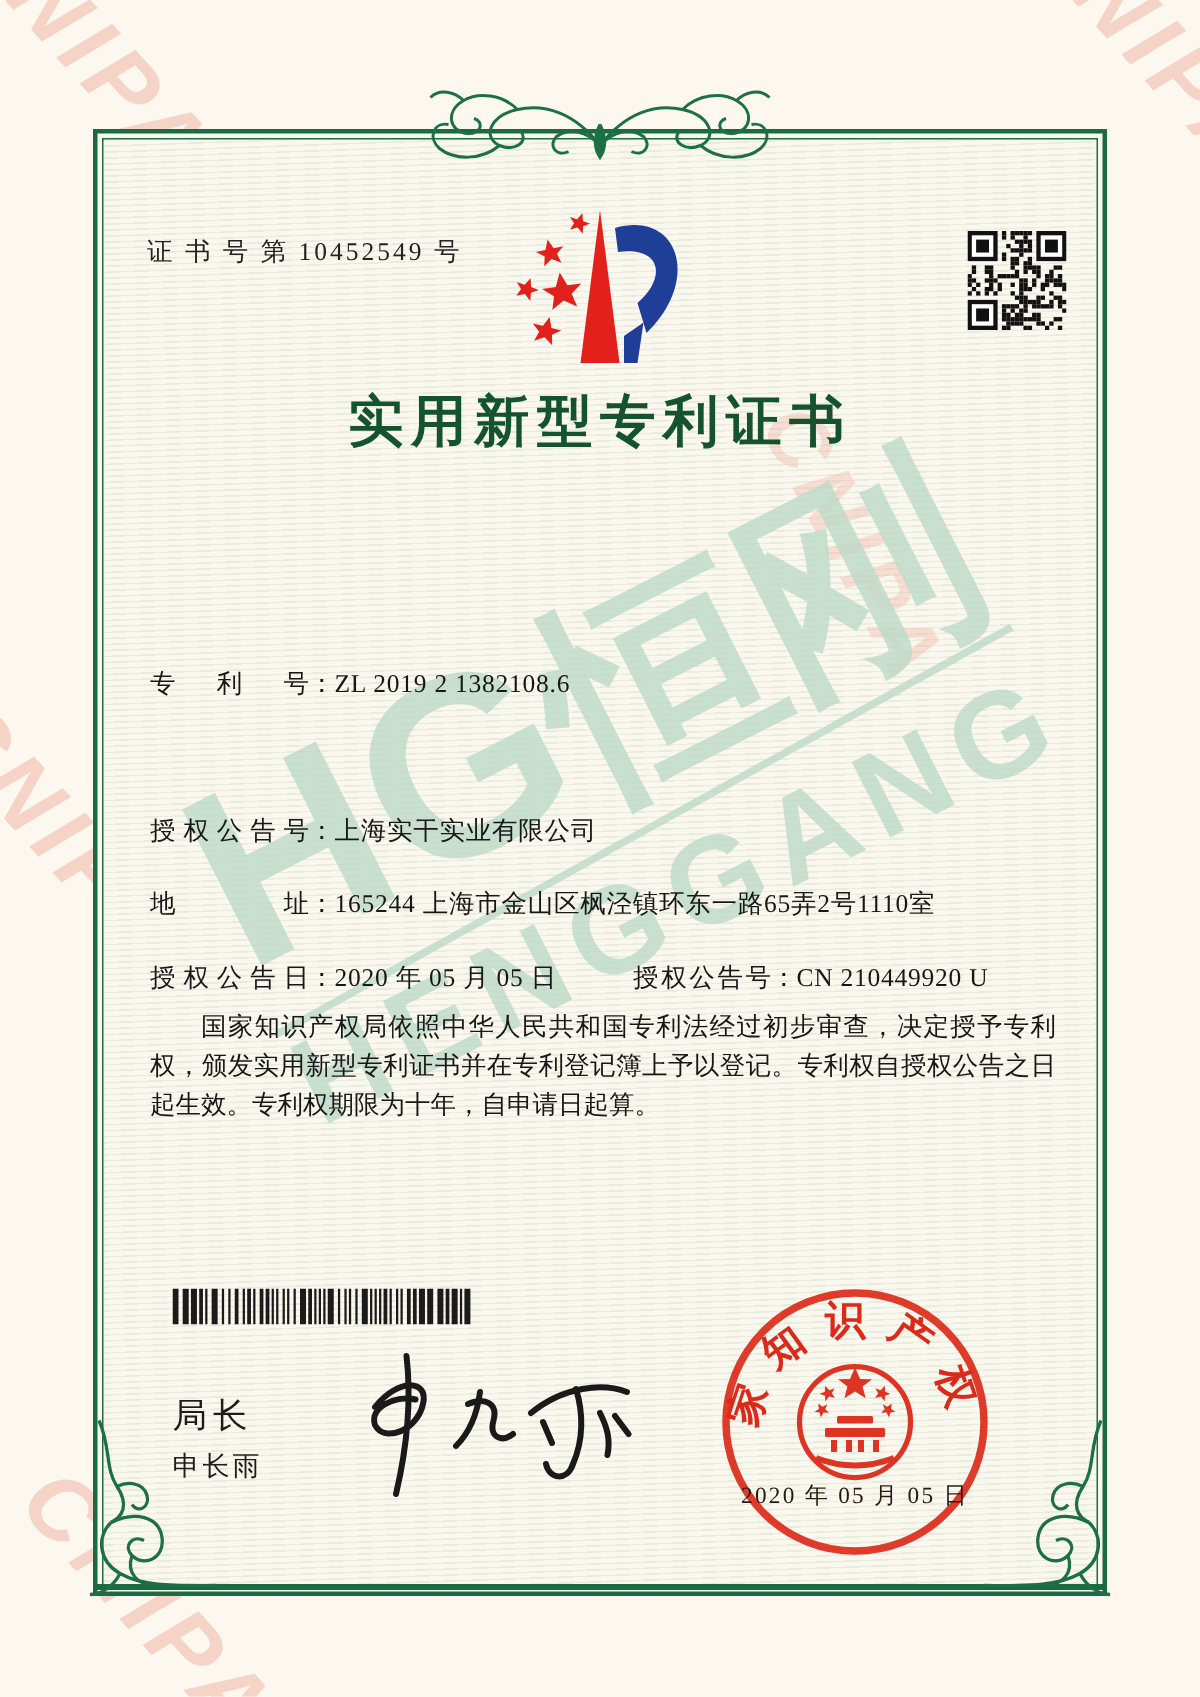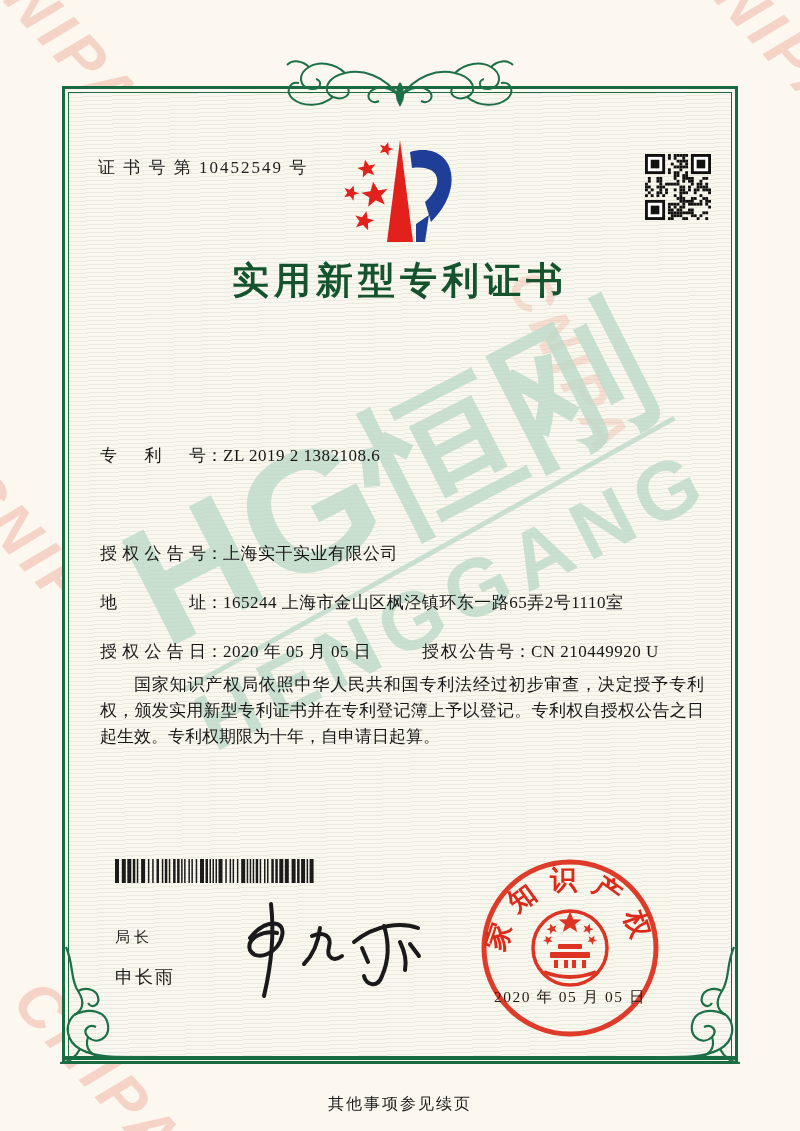--- a/index.html
+++ b/index.html
@@ -54,21 +54,21 @@
   .f-label{display:inline-block;width:106px;text-align:justify;text-align-last:justify;vertical-align:top;}
   .f-label2{display:inline-block;width:92px;text-align:justify;text-align-last:justify;vertical-align:top;}
   .f-value{letter-spacing:0.5px;}
   .pair2{position:absolute;left:322px;top:0;}
   .paras{
     position:absolute;left:100px;top:656px;width:604px;
     font-size:17px;line-height:26px;text-align:justify;color:#171717;
   }
   .paras p{margin:0;text-indent:2em;}
   .barcode{position:absolute;left:115px;top:843px;width:202px;height:24px;}
-  .issuer-title{position:absolute;left:115px;top:912px;font-size:15px;letter-spacing:4px;}
+  .issuer-title{position:absolute;left:115px;top:912px;font-size:23px;letter-spacing:4px;}
   .issuer-name{position:absolute;left:115px;top:949px;font-size:18px;letter-spacing:2px;}
   .signature{position:absolute;left:222px;top:882px;width:215px;height:105px;}
   .seal{position:absolute;left:478px;top:840px;width:184px;height:184px;}
   .page-note{position:absolute;left:0;top:1029px;width:800px;text-align:center;font-size:15px;color:#222;letter-spacing:1px;}
   .footer-note{position:absolute;left:0;top:1078px;width:800px;text-align:center;font-size:16px;color:#1d1d1d;letter-spacing:2px;}
 </style>
 </head>
 <body>
 
 <div class="wm-pink" style="left:-52px;top:-6px;transform:rotate(48deg);">CNIPA</div>
@@ -432,14 +432,13 @@
       <rect x="72" y="96" width="40" height="6" rx="1"></rect>
       <rect x="76" y="104" width="4" height="8"></rect>
         <rect x="86" y="104" width="4" height="8"></rect>
         <rect x="94" y="104" width="4" height="8"></rect>
         <rect x="104" y="104" width="4" height="8"></rect>
       <path d="M66,116 Q92,126 118,116" fill="none" stroke="#dc2a1a" stroke-width="4"></path>
     </g>
     <text x="92" y="146" text-anchor="middle" font-size="15.5" fill="#241a10" letter-spacing="1.5" font-family="'Liberation Serif','DejaVu Serif',serif">2020 年 05 月 05 日</text>
   </svg>
 
-  <div class="footer-note">其他事项参见续页</div>
 </div>
 
 </body></html>

